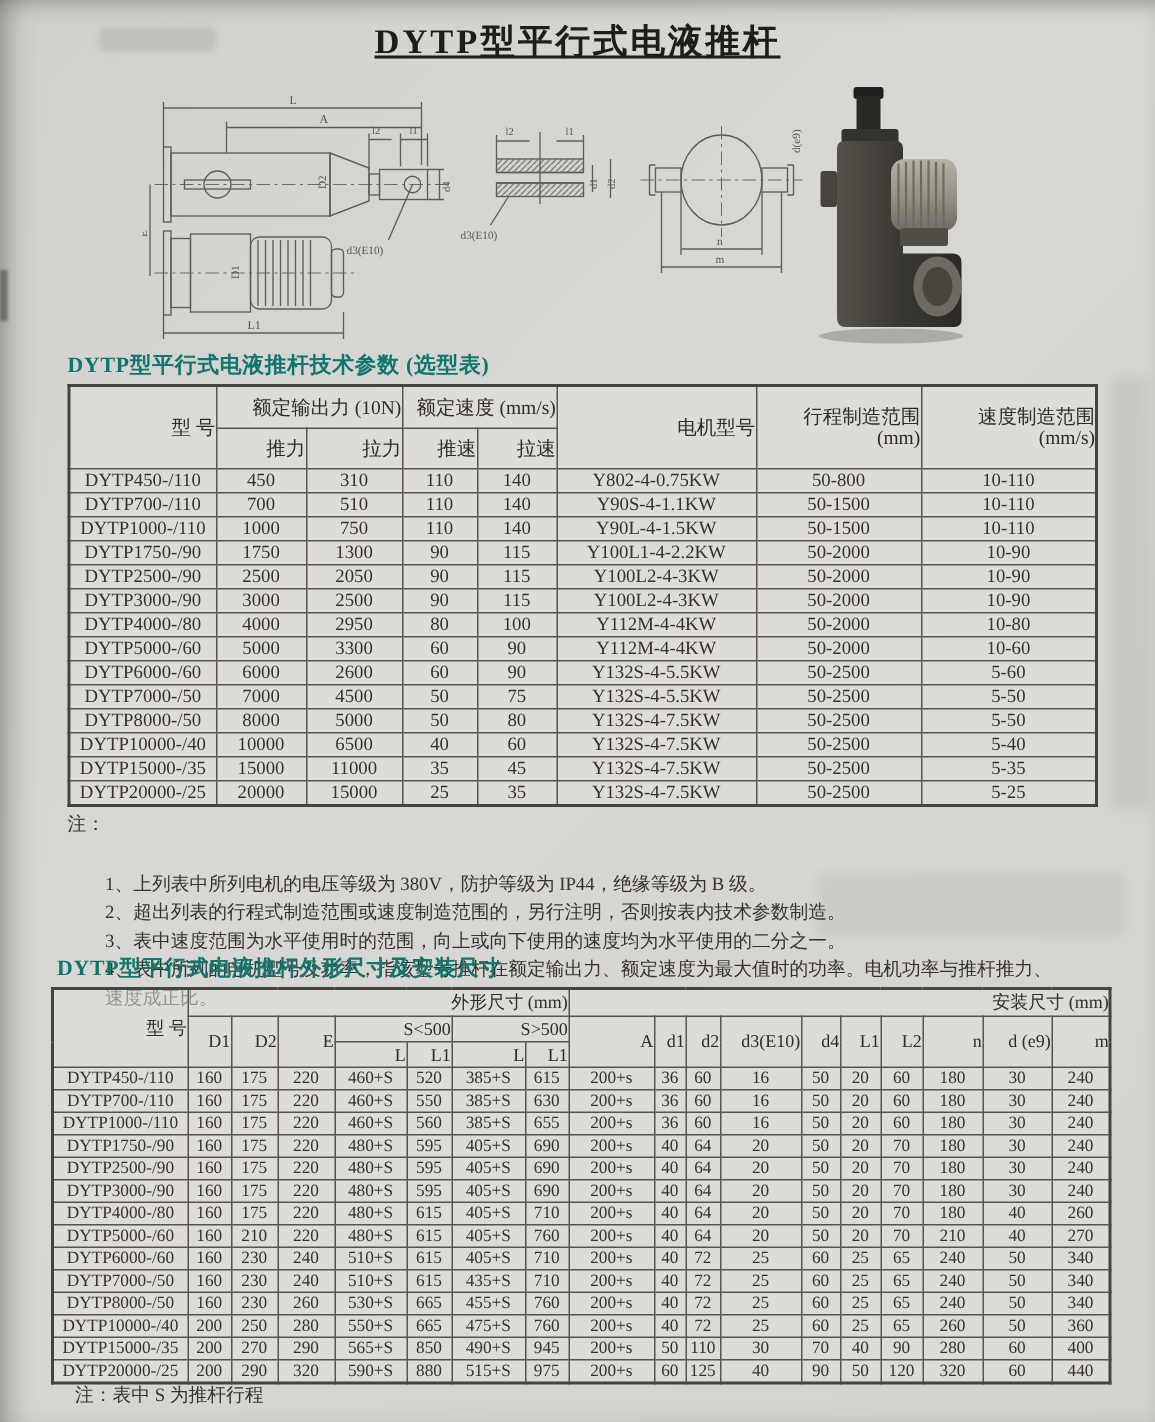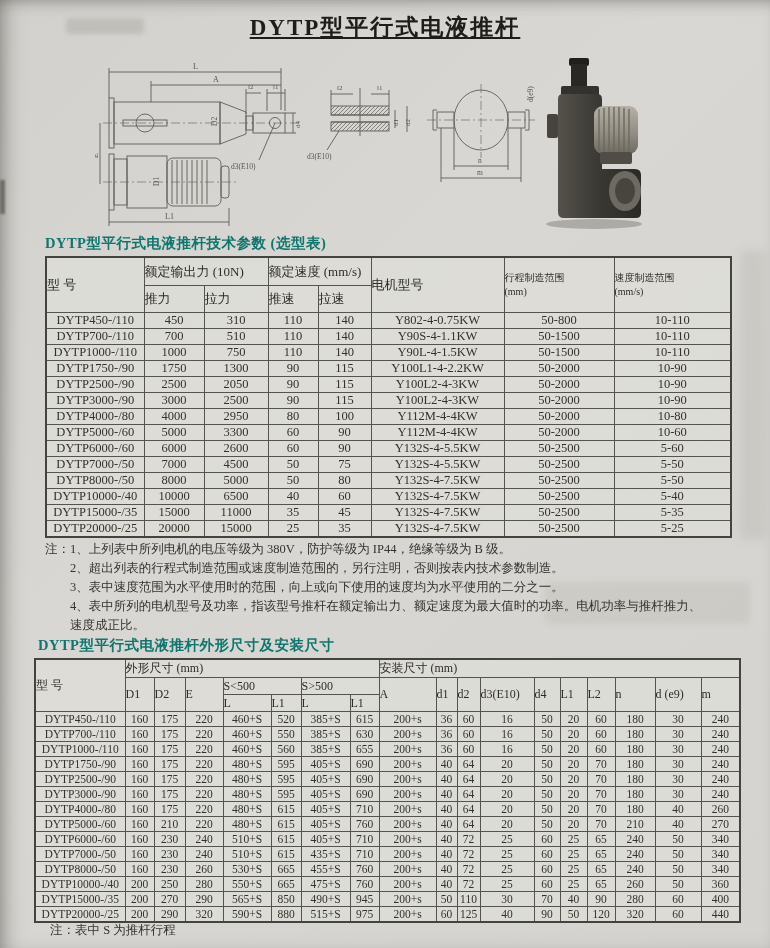--- a/index.html
+++ b/index.html
@@ -30,33 +30,33 @@
   .sec-heading{position:absolute;font-size:14.5px;font-weight:bold;color:#0f766e;letter-spacing:.5px;}
   .h1{left:45px;top:234px;}
   .h2{left:38px;top:636px;}
 
   table{border-collapse:collapse;table-layout:fixed;background:rgba(226,225,219,.55);}
   .tbl{position:absolute;}
   .t1{left:45px;top:256px;}
   .t2{left:34px;top:658px;}
   table,td,th{border:1px solid #56534d;}
   table{border:2px solid #454340;}
-  th{font-weight:normal;padding:0;text-align:left;color:#2f2c26;white-space:nowrap;overflow:hidden;}
+  th{font-weight:normal;padding:0;text-align:right;color:#2f2c26;white-space:nowrap;overflow:hidden;}
   td{padding:0;text-align:center;color:#34312a;white-space:nowrap;overflow:hidden;}
   .t1 th{font-size:13px;height:26px;}
   .t1 thead tr:first-child th{height:27px;}
   .t1 td{font-size:12.5px;height:15px;line-height:15px;}
   .t2 th{font-size:12px;height:16px;}
   .t2 thead tr:first-child th{height:15px;}
   .t2 td{font-size:11.5px;height:14px;line-height:14px;}
-  .two-line div{line-height:14px;font-size:10px;}
+  .two-line div{line-height:14px;font-size:13px;}
 
   .notes{position:absolute;left:45px;top:540px;width:665px;font-size:12.5px;line-height:19px;color:#35322c;display:flex;}
   .notes .note-label{flex:0 0 auto;}
-  .notes .note-items{flex:1 1 auto;}
+  .notes .note-items{flex:1 1 auto;margin-top:40px;}
   .bottom-note{position:absolute;left:50px;top:922px;font-size:12.5px;color:#35322c;text-align:right;}
 
   svg text{fill:#57554f;stroke:none;font-family:"Liberation Serif","DejaVu Serif",serif;}
 </style>
 </head>
 <body>
 
 <div class="vignette"></div>
 <div class="artifact a1"></div>
 <div class="artifact a2"></div>

